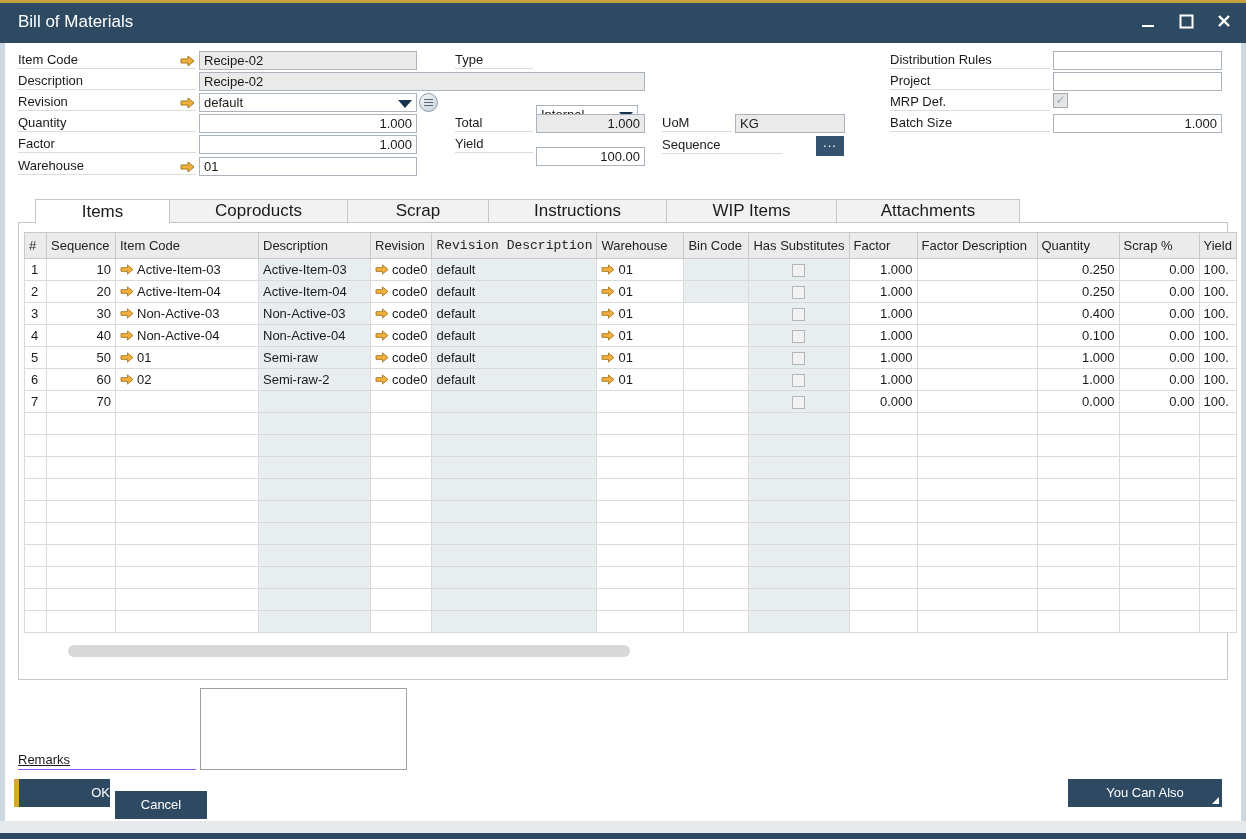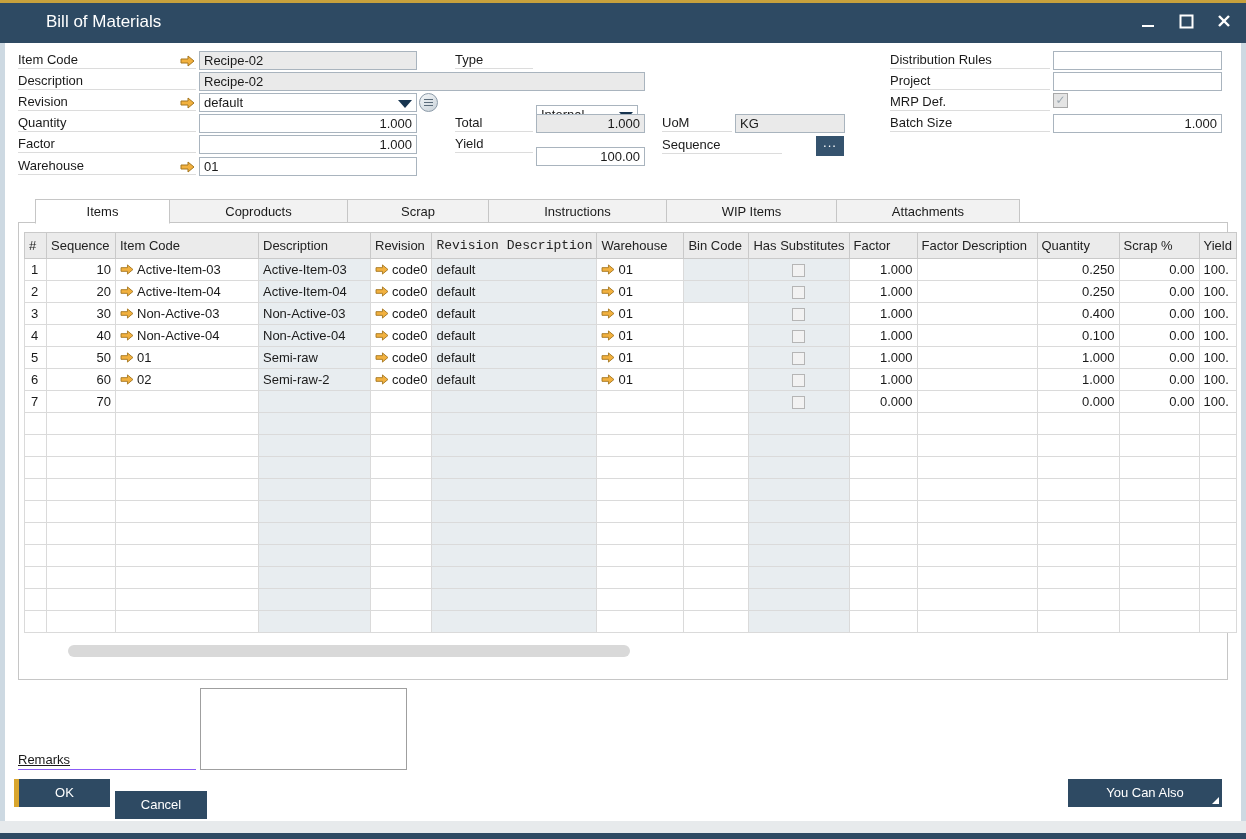--- a/index.html
+++ b/index.html
@@ -6,21 +6,21 @@
   html,body { width:1246px; height:839px; }
   body {
     font-family:"Liberation Sans","DejaVu Sans",sans-serif;
     font-size:13px; color:#1a1a1a; background:#fff; position:relative; overflow:hidden;
   }
   #window { position:absolute; inset:0; background:#fff; }
 
   
   .top-gold   { position:absolute; left:0; top:0; width:1246px; height:3px; background:#c7a13c; }
   .titlebar   { position:absolute; left:0; top:3px; width:1246px; height:40px; background:#2e4a63; }
-  .titlebar .title { position:absolute; left:18px; top:9px; font-size:17px; color:#fff;margin-left:28px; }
+  .titlebar .title { position:absolute; left:18px; top:9px; font-size:17px; color:#fff; }
   .win-btns   { position:absolute; right:14px; top:10px; display:flex; gap:22px; align-items:center; }
   .win-btn    { width:16px; height:16px; display:flex; align-items:center; justify-content:center; cursor:default; }
   .edge-l { position:absolute; left:0;  top:43px; width:5px; height:790px; background:#cdd9e2; }
   .edge-r { position:absolute; right:0; top:43px; width:5px; height:790px; background:#cdd9e2; }
   .footer-band { position:absolute; left:0; bottom:6px; width:1246px; height:12px; background:#e7eaec; }
   .bottom-blue { position:absolute; left:0; bottom:0; width:1246px; height:6px; background:#2e4a63; }
 
   
   .frm-label { position:absolute; height:18px; line-height:18px; border-bottom:1px solid #dcdcdc; }
   .fld { position:absolute; height:19px; line-height:17px; border:1px solid #a9b4be; background:#fff; padding:0 4px; overflow:hidden; white-space:nowrap; }
@@ -32,41 +32,41 @@
       background:linear-gradient(145deg,#f4f7f9,#c9d2d9); display:flex; align-items:center; justify-content:center; }
   .circle-btn .bars { width:9px; }
   .circle-btn .bars div { height:1.5px; background:#5a6b7a; margin:1.5px 0; }
   .dots-btn { position:absolute; width:28px; height:20px; background:#35536e; color:#fff; text-align:center; line-height:14px; font-size:13px; letter-spacing:1px; }
   .chk { position:absolute; width:15px; height:15px; border:1px solid #a8a8a8; background:#e4e4e4; color:#9aa7b0; font-size:12px; line-height:13px; text-align:center; }
 
   
   .panel { position:absolute; left:18px; top:222px; width:1210px; height:458px; border:1px solid #c6c6c6; background:#fff; }
   .tabs { position:absolute; left:35px; top:199px; height:24px; display:flex; z-index:3; }
   .tab { height:24px; border:1px solid #c6c6c6; border-left-width:0; background:#f2f2f2;
-         display:flex; align-items:center; justify-content:center; font-size:13px; }
+         display:flex; align-items:center; justify-content:center; font-size:17px; }
   .tab:first-child { border-left-width:1px; }
   .tab.active { background:#fff; border-bottom:1px solid #fff; height:25px; }
 
   
   table.grid { position:absolute; left:24px; top:232px; border-collapse:collapse; table-layout:fixed; z-index:2; }
   table.grid th { height:26px; background:#ebebeb; border:1px solid #c9c9c9; font-weight:normal; text-align:left; padding:0 4px; overflow:hidden; white-space:nowrap; font-size:13px; color:#222; }
   table.grid td { height:22px; border:1px solid #dadada; padding:0 4px; overflow:hidden; white-space:nowrap; background:#fff; font-size:13px; }
   table.grid td.shaded { background:#e8edf0; }
   table.grid td.num { text-align:right; }
   table.grid td.rownum { padding-left:6px; }
   .cell-arrow { display:inline-block; vertical-align:-1px; margin-right:3px; }
   .grid-chk { display:inline-block; width:13px; height:13px; border:1px solid #b5b5b5; background:#f2f2f2; vertical-align:middle; }
   td.chkcell { text-align:center; }
   .hscroll { position:absolute; left:68px; top:645px; width:562px; height:12px; border-radius:6px; background:#d9d9d9; z-index:3; }
 
   
   .remarks-label { position:absolute; left:18px; top:752px; width:178px; height:18px; border-bottom:1px solid #8b5cf6;text-decoration:underline; }
   .remarks-box { position:absolute; left:200px; top:688px; width:207px; height:82px; border:1px solid #9f9f9f; background:#fff; resize:none; outline:none; font-family:inherit; font-size:13px; }
   .btn { position:absolute; height:28px; background:#2e4a63; color:#fff; border:none; font-size:13px; font-family:inherit; text-align:center; line-height:28px; cursor:default; }
-  .btn-ok { left:14px; top:779px; width:96px; border-left:5px solid #d9a62e; }
+  .btn-ok { left:14px; top:779px; width:96px; border-left:5px solid #d9a62e;text-align:right; }
   .btn-cancel { left:115px; top:791px; width:92px; }
   .btn-yca { left:1068px; top:779px; width:154px; }
   .btn-yca .corner { position:absolute; right:3px; bottom:3px; width:0; height:0; border-left:7px solid transparent; border-bottom:7px solid #fff; }
 </style>
 </head>
 <body>
 
 <div id="window">
   <div class="top-gold"></div>
 

